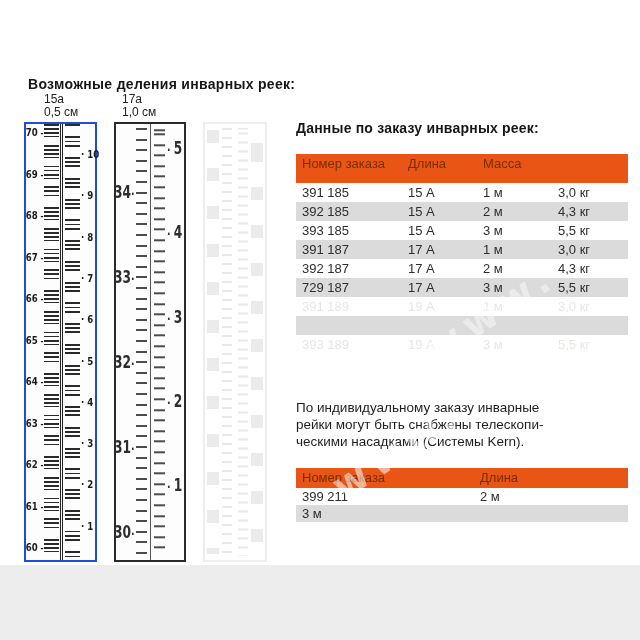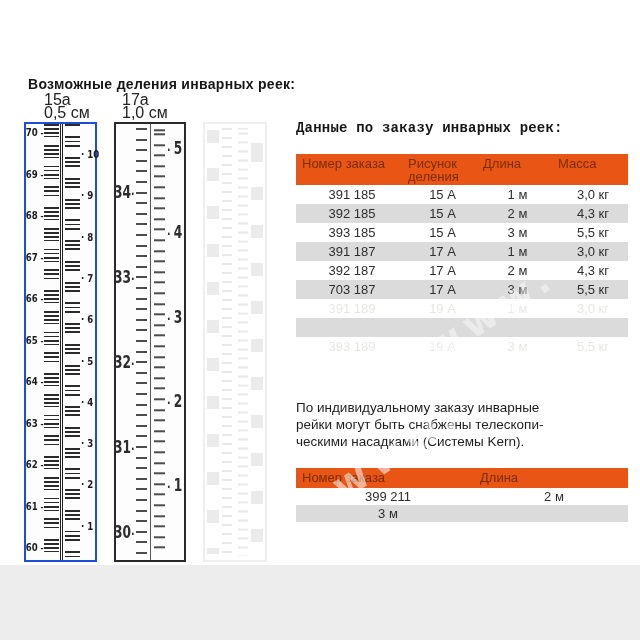--- a/index.html
+++ b/index.html
@@ -4,22 +4,22 @@
 <style>
   html,body{margin:0;padding:0;}
   body{
     width:640px;height:640px;position:relative;overflow:hidden;
     background:#ffffff;font-family:"Liberation Sans",sans-serif;color:#1e1e1e;
   }
   .bottom-strip{position:absolute;left:0;top:565px;width:640px;height:75px;background:#ededed;}
 
   
   .title-left{position:absolute;left:28px;top:76px;font-size:14px;font-weight:bold;letter-spacing:.3px;color:#161616;}
-  .title-right{position:absolute;left:296px;top:120px;font-size:14px;font-weight:bold;letter-spacing:.2px;color:#161616;font-family:Liberation Mono, monospace;}
-  .ruler-label{position:absolute;font-size:16px;color:#222;line-height:13px;}
+  .title-right{position:absolute;left:296px;top:120px;font-size:14px;font-weight:bold;letter-spacing:.2px;color:#161616;}
+  .ruler-label{position:absolute;font-size:12px;color:#222;line-height:13px;}
   .label-15a{left:44px;top:93px;}
   .label-17a{left:122px;top:93px;}
 
   
   .rulerA{position:absolute;left:24px;top:122px;width:73px;height:440px;background:#fdfdfd;
           border:2px solid #1d4ed8;box-sizing:border-box;}
   .rulerA .ticks{position:absolute;top:0;height:436px;width:15px;
      background-image:
        repeating-linear-gradient(to bottom, rgba(253,253,253,0) 0 13px, #fdfdfd 13px 20.75px),
        repeating-linear-gradient(to bottom, #2b2b2b 0 1.8px, transparent 1.8px 4.15px);}
@@ -65,21 +65,21 @@
   .rulerC .b1{left:2px;}
   .rulerC .b2{right:2px;background-position:0 19px;}
 
   
   .table1{position:absolute;left:296px;top:154px;width:332px;font-size:13px;}
   .table2{position:absolute;left:296px;top:468px;width:332px;font-size:13px;}
   .thead{display:grid;background:#e85514;color:#7b2e00;font-weight:normal;}
   .table1 .thead{grid-template-columns:106px 75px 75px 76px;min-height:29px;}
   .table2 .thead{grid-template-columns:178px 154px;min-height:20px;}
   .hcell{padding:3px 0 2px 6px;line-height:13px;}
-  .tbody .trow{display:grid;align-items:center;text-align:center;}
+  .tbody .trow{display:grid;align-items:center;}
   .table1 .trow{grid-template-columns:106px 75px 75px 76px;height:19px;}
   .table2 .trow{grid-template-columns:178px 154px;height:17px;}
   .tbody .trow:nth-child(even){background:#dbdbdb;}
   .tcell{padding-left:6px;color:#2e2e2e;white-space:nowrap;}
   .trow.ghost .tcell{color:rgba(150,140,128,.22);}
 
   
   .note{position:absolute;left:296px;top:399px;font-size:13.5px;line-height:17px;color:#1e1e1e;}
 
   
@@ -159,21 +159,20 @@
   <div class="dash d1"></div>
   <div class="dash d2"></div>
   <div class="blobs b2"></div>
 </div>
 
 <div class="title-right">Данные по заказу инварных реек:</div>
 
 <div class="table1">
   <div class="thead">
     <div class="hcell">Номер заказа</div>
-    <div class="hcell">Рисунок деления</div>
     <div class="hcell">Длина</div>
     <div class="hcell">Масса</div>
   </div>
   <div class="tbody">
       <div class="trow">
         <div class="tcell">391 185</div>
         <div class="tcell">15 А</div>
         <div class="tcell">1 м</div>
         <div class="tcell">3,0 кг</div>
       </div>
@@ -195,21 +194,21 @@
         <div class="tcell">1 м</div>
         <div class="tcell">3,0 кг</div>
       </div>
       <div class="trow">
         <div class="tcell">392 187</div>
         <div class="tcell">17 А</div>
         <div class="tcell">2 м</div>
         <div class="tcell">4,3 кг</div>
       </div>
       <div class="trow">
-        <div class="tcell">703 187</div>
+        <div class="tcell">729 187</div>
         <div class="tcell">17 А</div>
         <div class="tcell">3 м</div>
         <div class="tcell">5,5 кг</div>
       </div>
       <div class="trow ghost">
         <div class="tcell">391 189</div>
         <div class="tcell">19 А</div>
         <div class="tcell">1 м</div>
         <div class="tcell">3,0 кг</div>
       </div>

